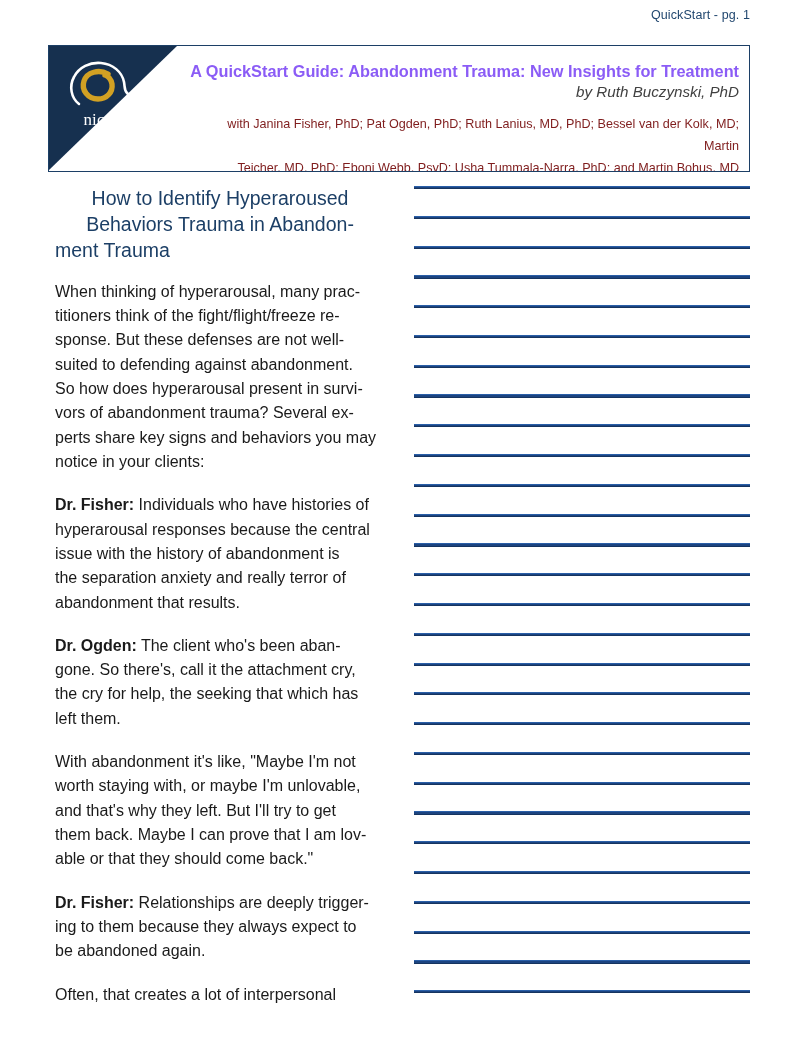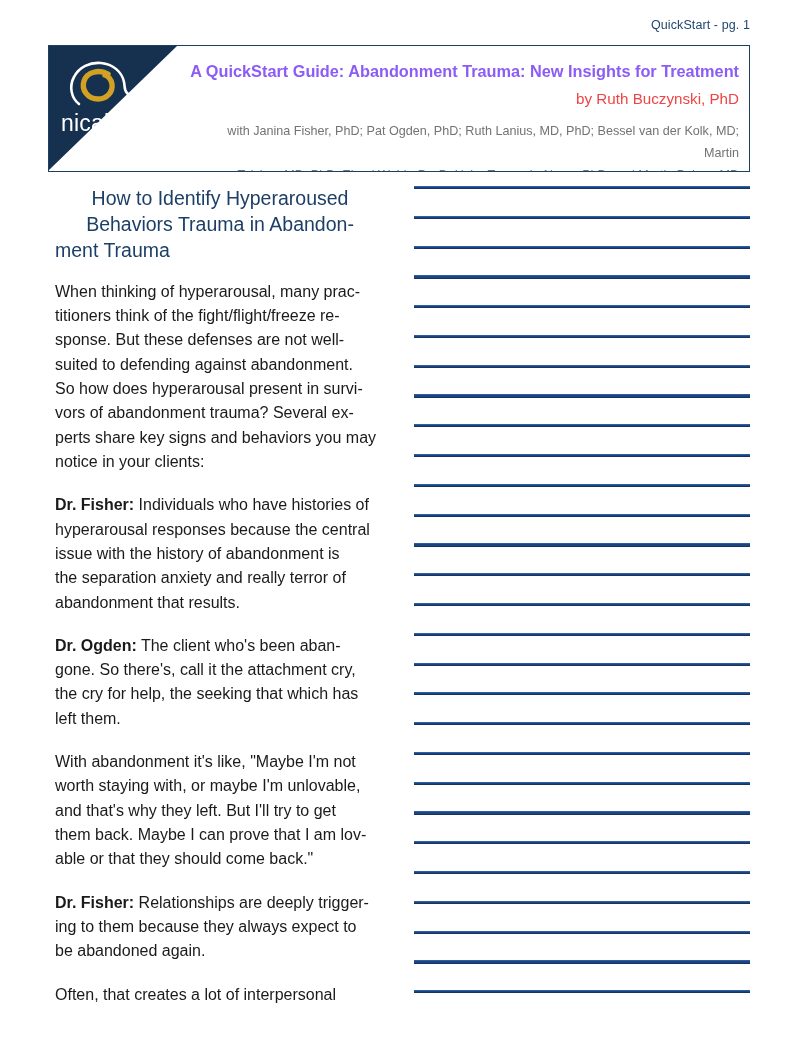--- a/index.html
+++ b/index.html
@@ -12,21 +12,21 @@
     height: 1042px;
     position: relative;
     font-family: "Liberation Sans", sans-serif;
     color: #1d1d1d;
     overflow: hidden;
   }
 
   
   .running-head {
     position: absolute;
-    top: 18px;
+    top: 8px;
     right: 50px;
     font-size: 12.5px;
     color: #21476f;
     letter-spacing: 0.1px;
     white-space: nowrap;
   }
 
   
   .banner {
     position: absolute;
@@ -58,52 +58,52 @@
     width: 96px;
     height: 90px;
     z-index: 3;
   }
   .logo svg { display: block; }
   .logo-word {
     position: absolute;
     left: 0;
     top: 56px;
     width: 96px;
-    text-align: left;
+    text-align: center;
     color: #ffffff;
-    font-size: 23px;
+    font-size: 17px;
     letter-spacing: 0.2px;
-    font-family: Liberation Sans, sans-serif;
+    font-family: Liberation Serif, serif;
   }
 
   .banner-text {
     position: absolute;
     left: 140px;
     right: 10px;
     top: 14px;
     text-align: right;
     z-index: 2;
   }
   .banner-title {
     font-size: 16.3px;
     font-weight: bold;
     color: #8b5cf6;
     line-height: 1.35;
     white-space: nowrap;
   }
   .banner-byline {
-    margin-top: 7px;
     font-size: 15.2px;
-    color: #ef4444;
+    color: #404040;
     line-height: 1.3;
+    font-style: italic;
   }
   .banner-contrib {
     margin-top: 11px;
     font-size: 12.6px;
-    color: #737373;
+    color: #7f1d1d;
     line-height: 1.75;
     text-align: right;
   }
 
   
   .col-left {
     position: absolute;
     left: 55px;
     top: 186px;
     width: 330px;

